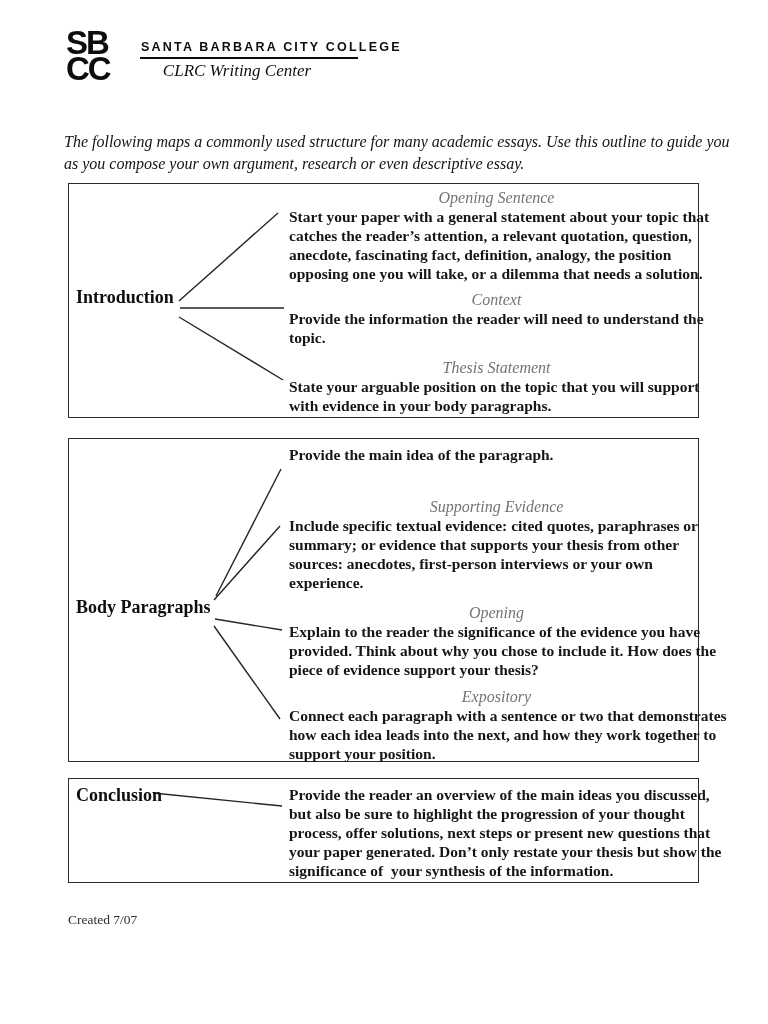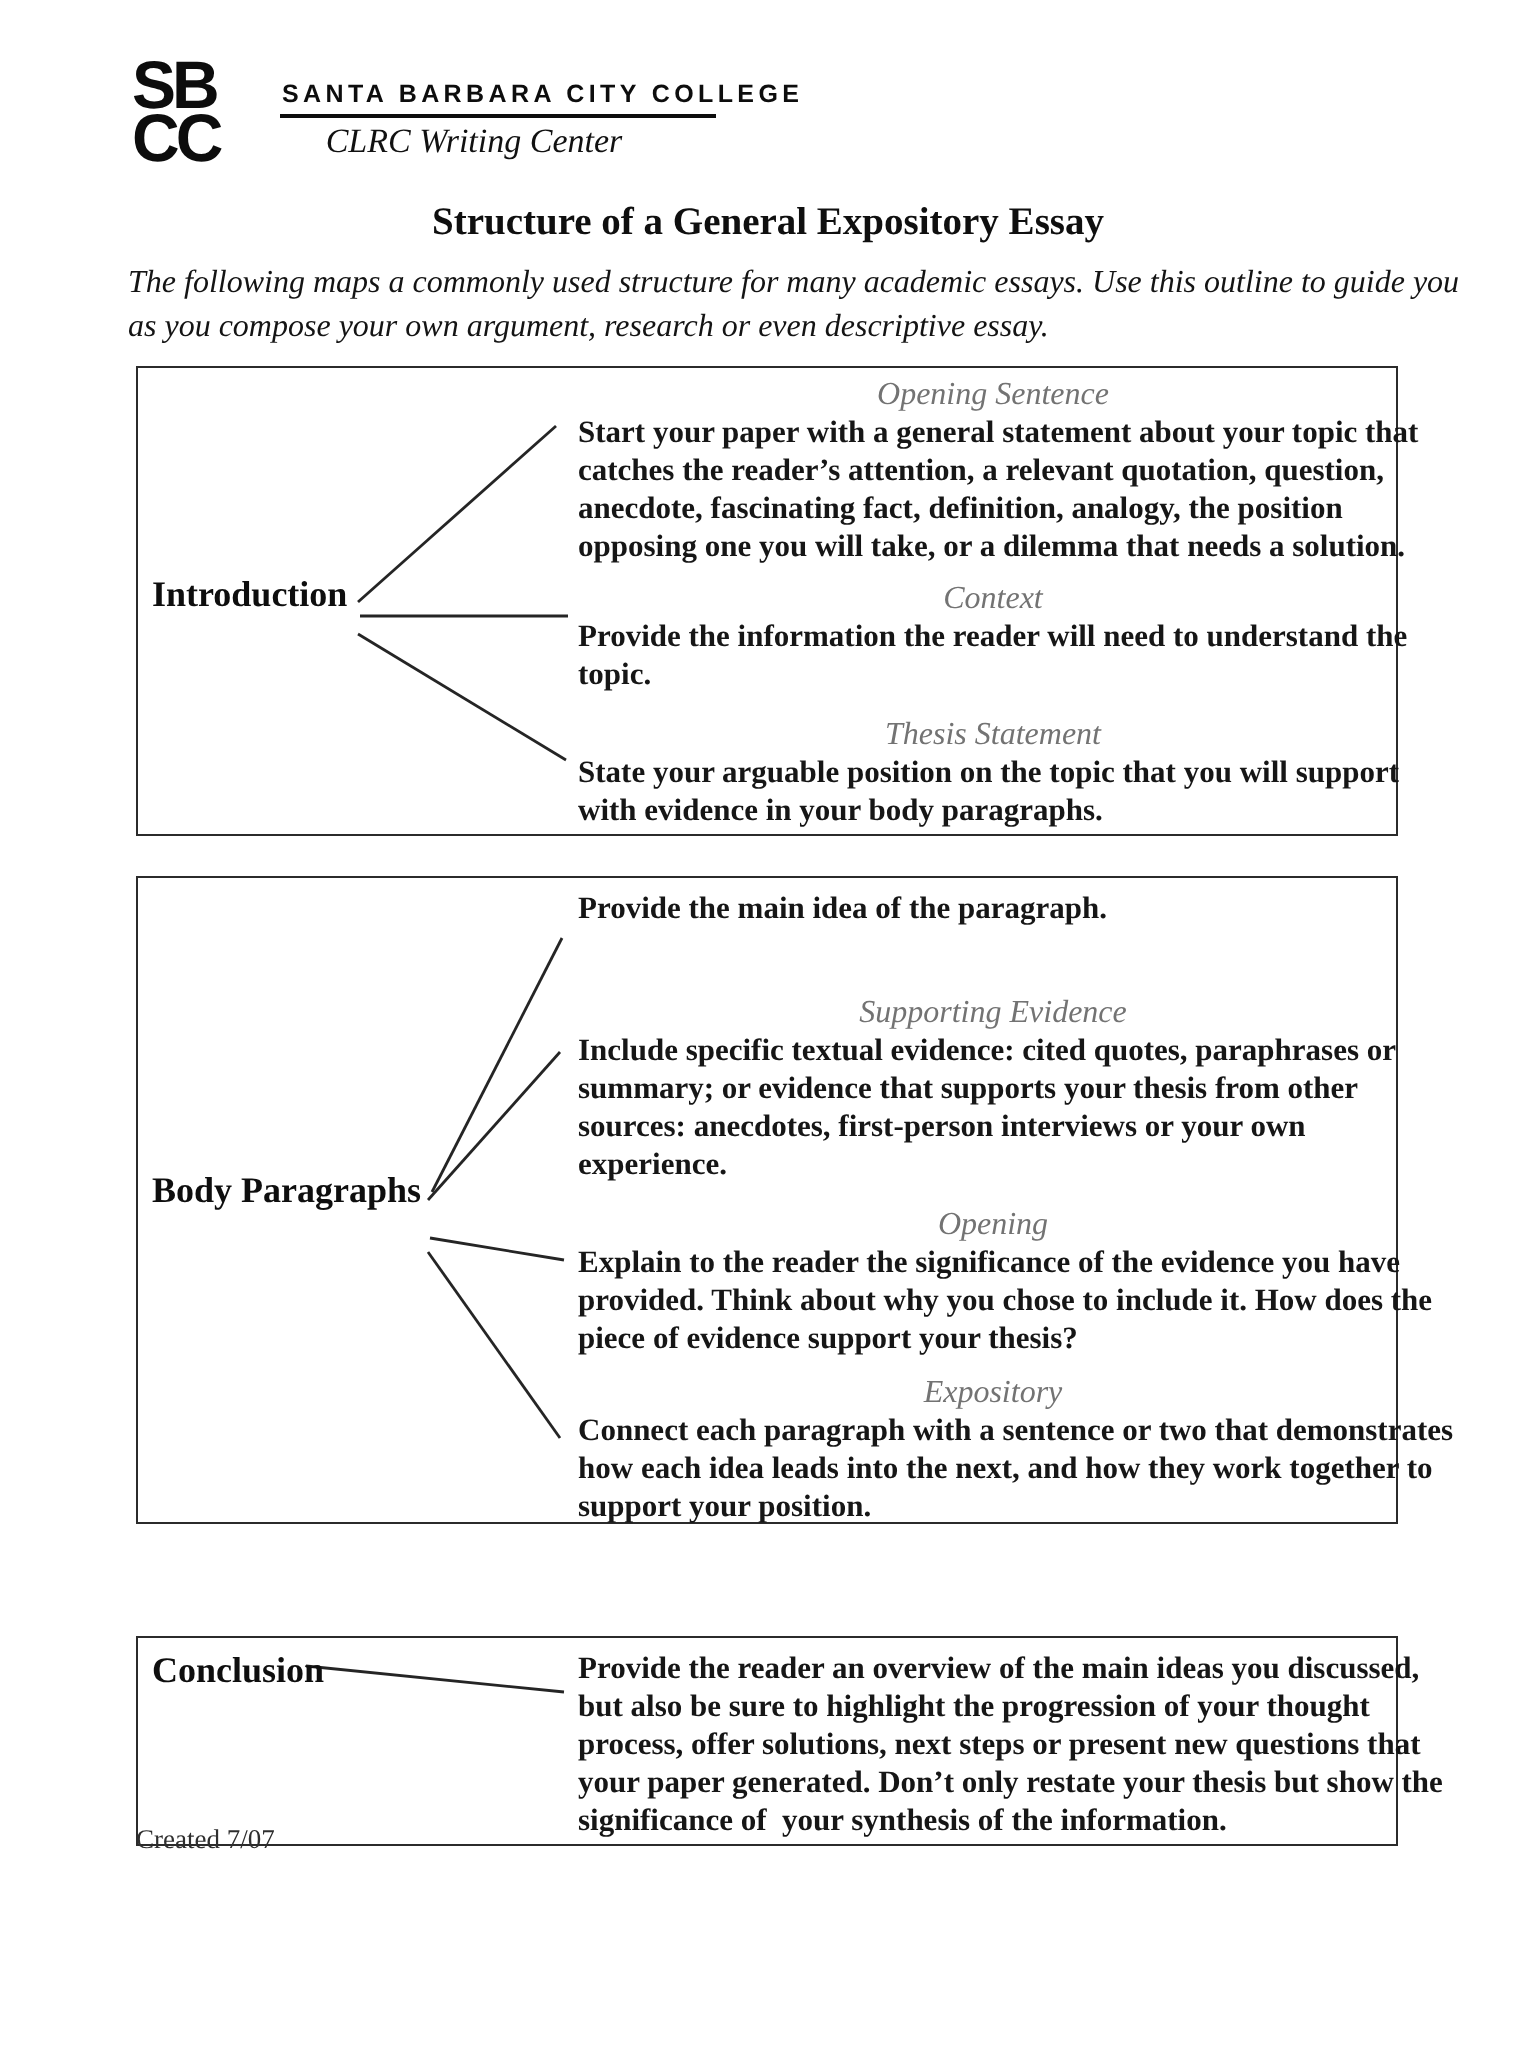--- a/index.html
+++ b/index.html
@@ -45,29 +45,29 @@
     white-space:pre;color:#141414;
   }
   
   .dbox{
     position:absolute;left:68px;width:631px;
     border:1.5px solid #2b2b2b;background:#ffffff;
     box-sizing:border-box;
   }
   #box-introduction{top:183px;height:235px;}
   #box-body-paragraphs{top:438px;height:324px;}
-  #box-conclusion{top:818px;height:105px;padding-left:24px;}
+  #box-conclusion{top:778px;height:105px;padding-left:24px;}
   .dbox svg{position:absolute;left:0;top:0;pointer-events:none;}
   .dbox line{stroke:#252525;stroke-width:1.4;}
   .box-label{
     position:absolute;left:7px;
     font-weight:bold;font-size:18px;color:#0e0e0e;white-space:nowrap;
   }
   #label-introduction{top:103px;}
-  #label-body-paragraphs{top:146px;}
+  #label-body-paragraphs{top:158px;}
   #label-conclusion{top:6px;}
   .sec{position:absolute;left:220px;width:415px;}
   .sec-heading{
     text-align:center;font-style:italic;font-size:16px;line-height:19px;
     color:#737373;
   }
   .sec-body{
     font-size:15.5px;line-height:19px;white-space:pre;color:#161616;font-weight:bold;
   }
   
@@ -93,21 +93,20 @@
   <div>
     <div id="logo">
       <div>SB</div>
       <div>CC</div>
     </div>
     <div id="college-name">SANTA BARBARA CITY COLLEGE</div>
     <div id="header-rule"></div>
     <div id="center-name">CLRC Writing Center</div>
   </div>
 
-  <div id="page-title">Structure of a General Expository Essay</div>
   <div id="intro-text">The following maps a commonly used structure for many academic essays. Use this outline to guide you
 as you compose your own argument, research or even descriptive essay.</div>
 
   <div class="dbox" id="box-introduction">
     <svg width="631" height="235">
       <line x1="110" y1="117" x2="209" y2="29"></line>
       <line x1="111" y1="124" x2="215" y2="124"></line>
       <line x1="110" y1="133" x2="214" y2="196"></line>
     </svg>
     <div class="box-label" id="label-introduction">Introduction</div>

